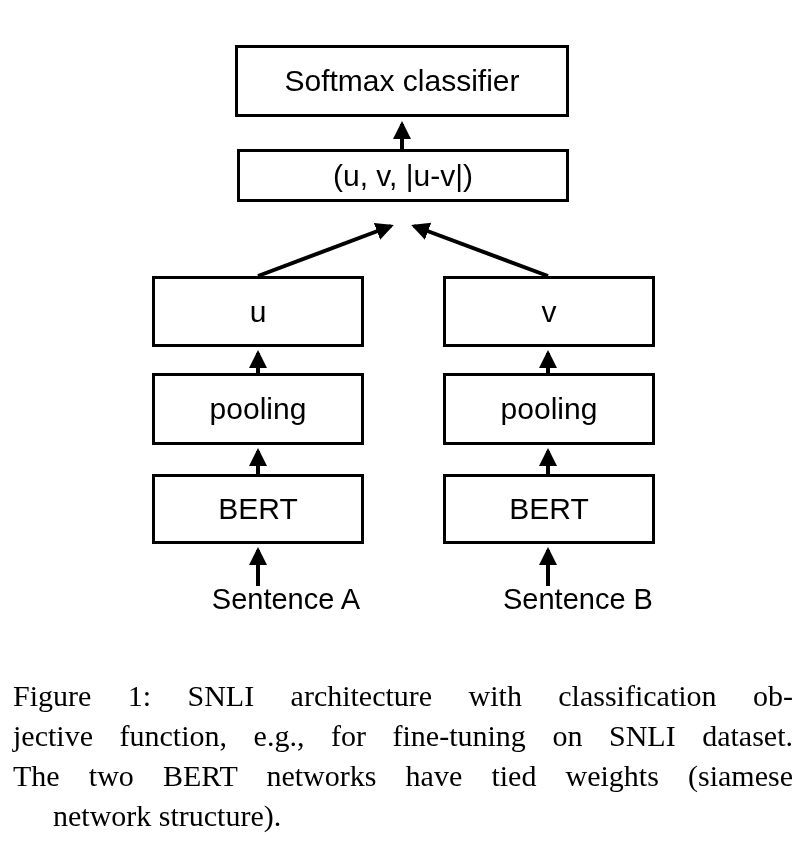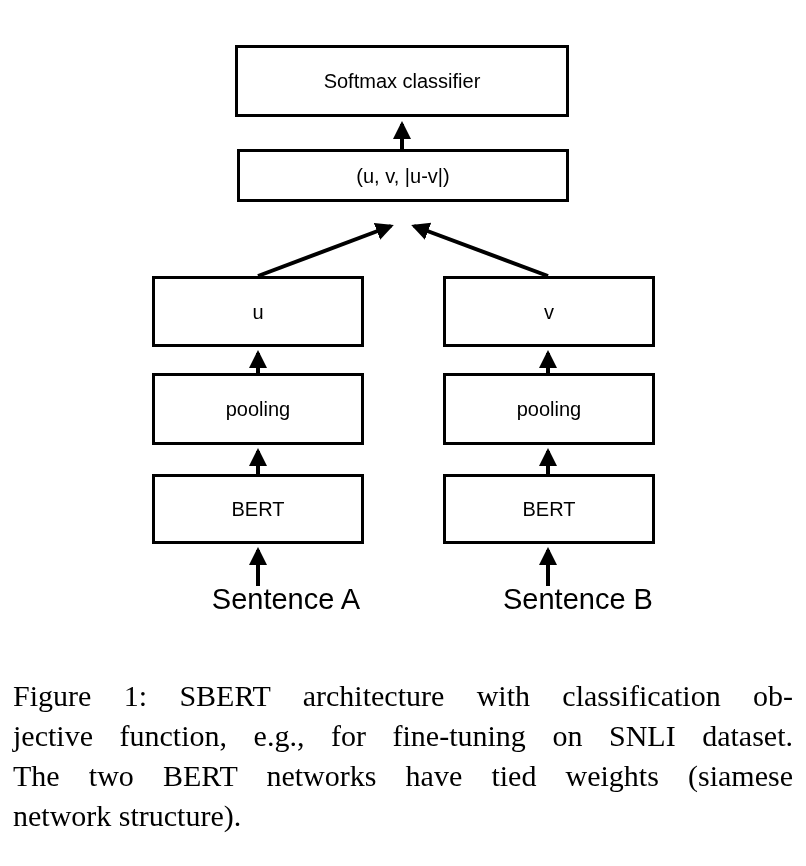--- a/index.html
+++ b/index.html
@@ -21,21 +21,21 @@
     inset: 0;
   }
   .node {
     position: absolute;
     box-sizing: border-box;
     border: 3px solid #000000;
     background: #ffffff;
     display: flex;
     align-items: center;
     justify-content: center;
-    font-size: 20px;
+    font-size: 30px;
     line-height: 1;
     white-space: nowrap;
   }
   .node-softmax { left: 235px; top: 45px;  width: 334px; height: 72px; }
   .node-concat  { left: 237px; top: 149px; width: 332px; height: 53px; }
   .node-u       { left: 152px; top: 276px; width: 212px; height: 71px; }
   .node-v       { left: 443px; top: 276px; width: 212px; height: 71px; }
   .node-pool-a  { left: 152px; top: 373px; width: 212px; height: 72px; }
   .node-pool-b  { left: 443px; top: 373px; width: 212px; height: 72px; }
   .node-bert-a  { left: 152px; top: 474px; width: 212px; height: 70px; }
@@ -68,20 +68,21 @@
     line-height: 40px;
     color: #000000;
   }
   .caption-line {
     text-align: justify;
     text-align-last: justify;
   }
   .caption-line:last-child {
     text-align: center;
     text-align-last: left;
+    margin-left: 40px;
   }
 </style>
 </head>
 <body>
 
 <div class="canvas">
   <div class="diagram">
 
     <svg class="arrows" viewBox="0 0 806 866" xmlns="http://www.w3.org/2000/svg">
       <defs>
@@ -133,18 +134,18 @@
     <div class="node node-bert-b">
       <span>BERT</span>
     </div>
 
     <div class="input-label input-label-a">Sentence A</div>
 
     <div class="input-label input-label-b">Sentence B</div>
   </div>
 
   <div class="caption">
-    <div class="caption-line">Figure 1: SBERT architecture with classification ob-</div>
+    <div class="caption-line">Figure 1: SNLI architecture with classification ob-</div>
     <div class="caption-line">jective function, e.g., for fine-tuning on SNLI dataset.</div>
     <div class="caption-line">The two BERT networks have tied weights (siamese</div>
     <div class="caption-line">network structure).</div>
   </div>
 </div>
 
 </body></html>

